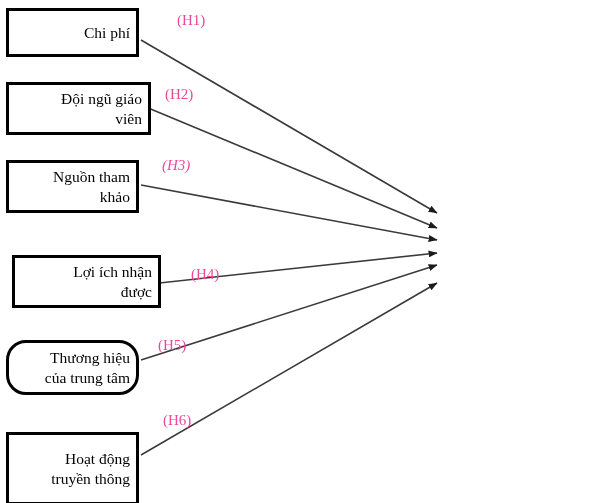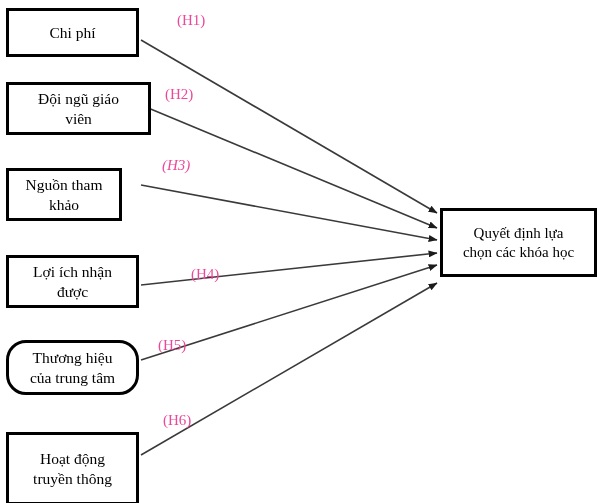--- a/index.html
+++ b/index.html
@@ -41,21 +41,21 @@
     pointer-events: none;
   }
   .node-box {
     position: absolute;
     box-sizing: border-box;
     border: 3px solid #000000;
     background: #ffffff;
     display: flex;
     align-items: center;
     justify-content: center;
-    text-align: center;
+    text-align: right;
     line-height: 1.25;
     font-size: 15.5px;
     padding: 2px 6px;
   }
   .node-box .node-label {
     display: block;
     width: 100%;
     white-space: pre-line;
   }
   #node-target {
@@ -94,42 +94,38 @@
   </svg>
 
   <div id="source-nodes">
       <div class="node-box" id="node-cost" style="left: 6px; top: 8px; width: 133px; height: 49px;">
         <span class="node-label">Chi phí</span>
       </div>
       <div class="node-box" id="node-teachers" style="left: 6px; top: 82px; width: 145px; height: 53px;">
         <span class="node-label">Đội ngũ giáo
 viên</span>
       </div>
-      <div class="node-box" id="node-reference" style="left: 6px; top: 168px; width: 116px; height: 53px;">
+      <div class="node-box" id="node-reference" style="left: 6px; top: 160px; width: 133px; height: 53px;">
         <span class="node-label">Nguồn tham
 khảo</span>
       </div>
-      <div class="node-box" id="node-benefit" style="left: 6px; top: 255px; width: 133px; height: 53px;">
+      <div class="node-box" id="node-benefit" style="left: 12px; top: 255px; width: 149px; height: 53px;">
         <span class="node-label">Lợi ích nhận
 được</span>
       </div>
       <div class="node-box" id="node-brand" style="left: 6px; top: 340px; width: 133px; height: 55px; border-radius: 20px;">
         <span class="node-label">Thương hiệu
 của trung tâm</span>
       </div>
       <div class="node-box" id="node-media" style="left: 6px; top: 432px; width: 133px; height: 73px;">
         <span class="node-label">Hoạt động
 truyền thông</span>
       </div>
     </div>
 
-  <div class="node-box" id="node-target" style="left: 440px; top: 208px; width: 157px; height: 69px;">
-    <span class="node-label">Quyết định lựa
-chọn các khóa học</span>
-  </div>
 
   <div id="edge-labels">
       <div class="edge-label" id="edge-h1-label" style="left: 177px; top: 12px;">(H1)</div>
       <div class="edge-label" id="edge-h2-label" style="left: 165px; top: 86px;">(H2)</div>
       <div class="edge-label" id="edge-h3-label" style="left: 162px; top: 157px; font-style: italic;">(H3)</div>
       <div class="edge-label" id="edge-h4-label" style="left: 155px; top: 266px; margin-left: 36px;">(H4)</div>
       <div class="edge-label" id="edge-h5-label" style="left: 158px; top: 337px;">(H5)</div>
       <div class="edge-label" id="edge-h6-label" style="left: 163px; top: 412px;">(H6)</div>
     </div>
 

